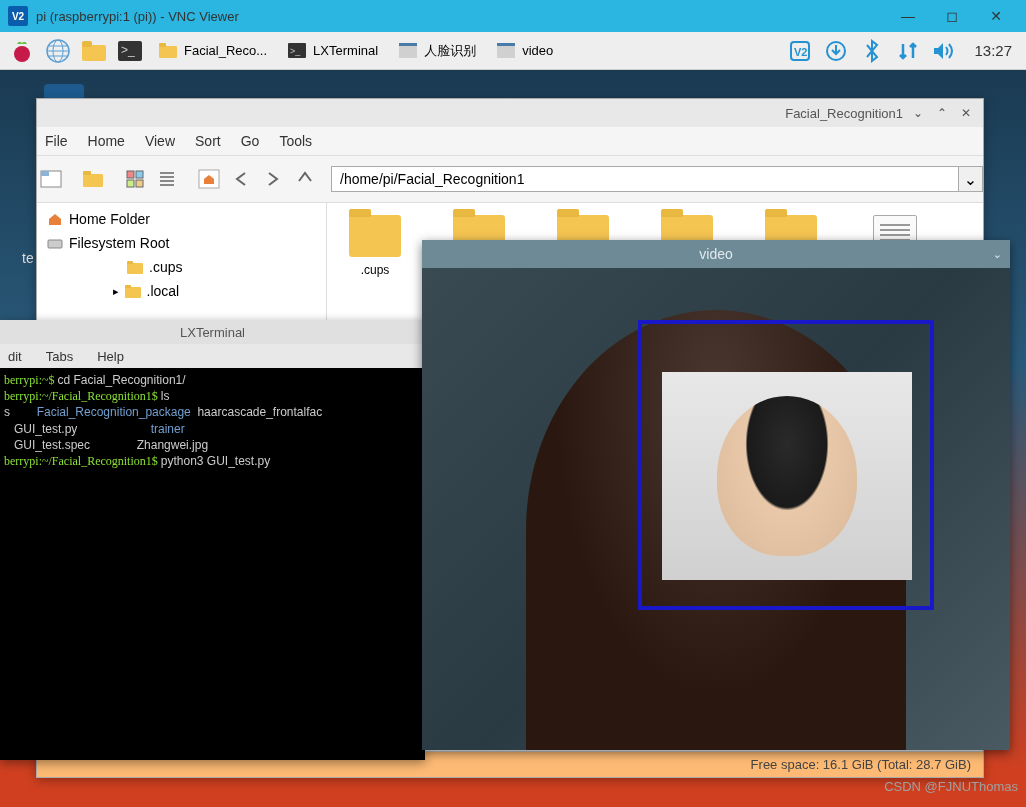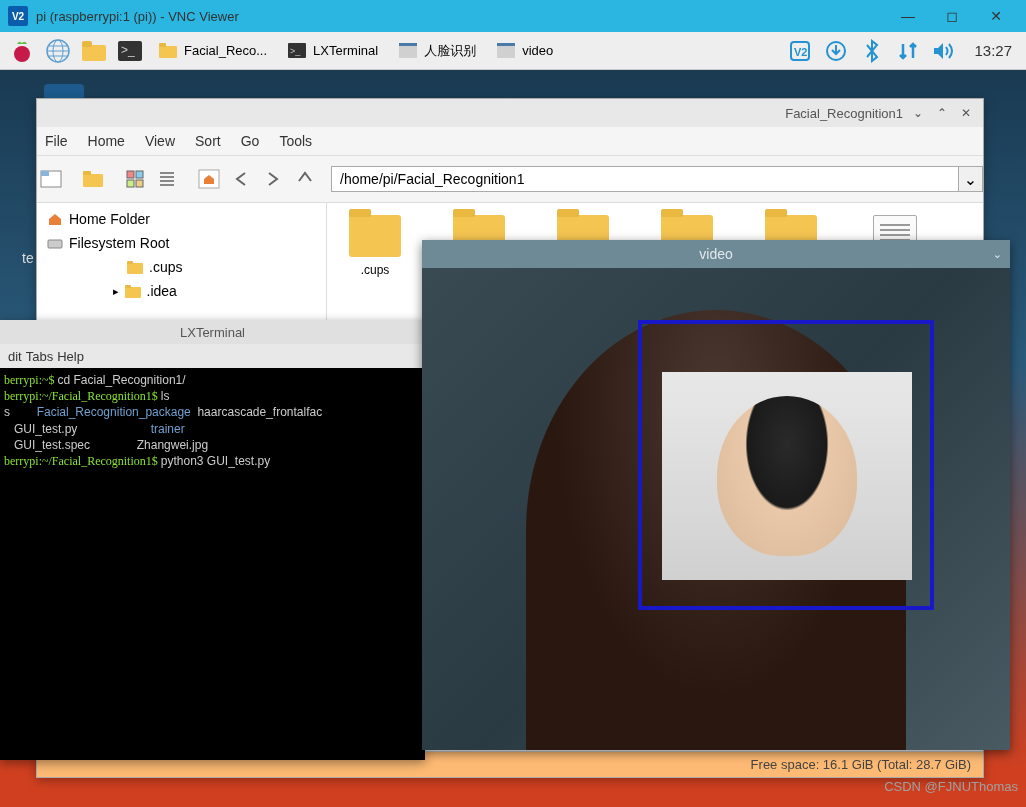--- a/index.html
+++ b/index.html
@@ -45,21 +45,21 @@
 .fm-folder-icon { width: 52px; height: 42px; background: #f5c552; border-radius: 3px; position: relative; margin-bottom: 6px; }
 .fm-folder-icon::before { content: ''; position: absolute; top: -6px; left: 0; width: 22px; height: 8px; background: #e8b840; border-radius: 2px 2px 0 0; }
 .fm-text-icon { width: 44px; height: 52px; background: #fafafa; border: 1px solid #aaa; border-radius: 2px; margin-bottom: 6px; position: relative; }
 .fm-text-icon::after { content: ''; position: absolute; top: 8px; left: 6px; right: 6px; height: 2px; background: #999; box-shadow: 0 5px 0 #999, 0 10px 0 #999, 0 15px 0 #999, 0 20px 0 #999; }
 .fm-file-name { font-size: 12px; text-align: center; }
 .fm-status { position: absolute; bottom: 0; left: 0; right: 0; height: 26px; border-top: 1px solid #ccc; background: #fdba74; display: flex; align-items: center; justify-content: flex-end; padding: 0 12px; font-size: 13px; color: #444; }
 
 
 .terminal { position: absolute; top: 250px; left: 0; width: 425px; height: 440px; background: #000; box-shadow: 0 3px 10px rgba(0,0,0,0.4); }
 .term-titlebar { height: 24px; background: #e0e0e0; display: flex; align-items: center; justify-content: center; font-size: 13px; color: #555; }
-.term-menubar { height: 24px; background: #e8e8e8; display: flex; align-items: center; padding: 0 8px; gap: 4px; font-size: 13px; color: #333; }
+.term-menubar { height: 24px; background: #e8e8e8; display: flex; align-items: center; padding: 0 8px; gap: 24px; font-size: 13px; color: #333; }
 .term-content { padding: 4px; font-family: monospace; font-size: 12px; line-height: 1.35; color: #ccc; white-space: pre; }
 .term-prompt { color: #8ae234; font-family: Liberation Serif, serif; }
 .term-cmd { color: #ccc; }
 .term-blue { color: #729fcf; padding-left: 20px; }
 
 
 .video-win { position: absolute; top: 170px; left: 422px; width: 588px; height: 510px; background: #333; box-shadow: 0 3px 10px rgba(0,0,0,0.5); }
 .video-titlebar { height: 28px; background: #6d8a96; display: flex; align-items: center; justify-content: center; color: #e0e8ec; font-size: 14px; position: relative; }
 .video-dropdown { position: absolute; right: 8px; font-size: 11px; }
 .video-content { height: 482px; background: linear-gradient(135deg, #3a4a52 0%, #2a3a42 50%, #4a5a62 100%); position: relative; overflow: hidden; }
@@ -275,21 +275,21 @@
               <rect width="6" height="3" fill="#e8b840" rx="1"></rect>
             </svg>
           <span>.cups</span>
         </div>
         <div class="fm-side-item fm-side-sub">
           <span style="margin-left:-14px;font-size:11px">▸</span>
           <svg width="16" height="13">
               <rect y="2" width="16" height="11" fill="#f5c552" rx="1"></rect>
               <rect width="6" height="3" fill="#e8b840" rx="1"></rect>
             </svg>
-          <span>.idea</span>
+          <span>.local</span>
         </div>
       </div>
       <div class="fm-files">
         <div class="fm-file">
           <div class="fm-folder-icon"></div>
           <div class="fm-file-name">.cups</div>
         </div>
         <div class="fm-file">
             <div class="fm-folder-icon"></div>
           </div>

